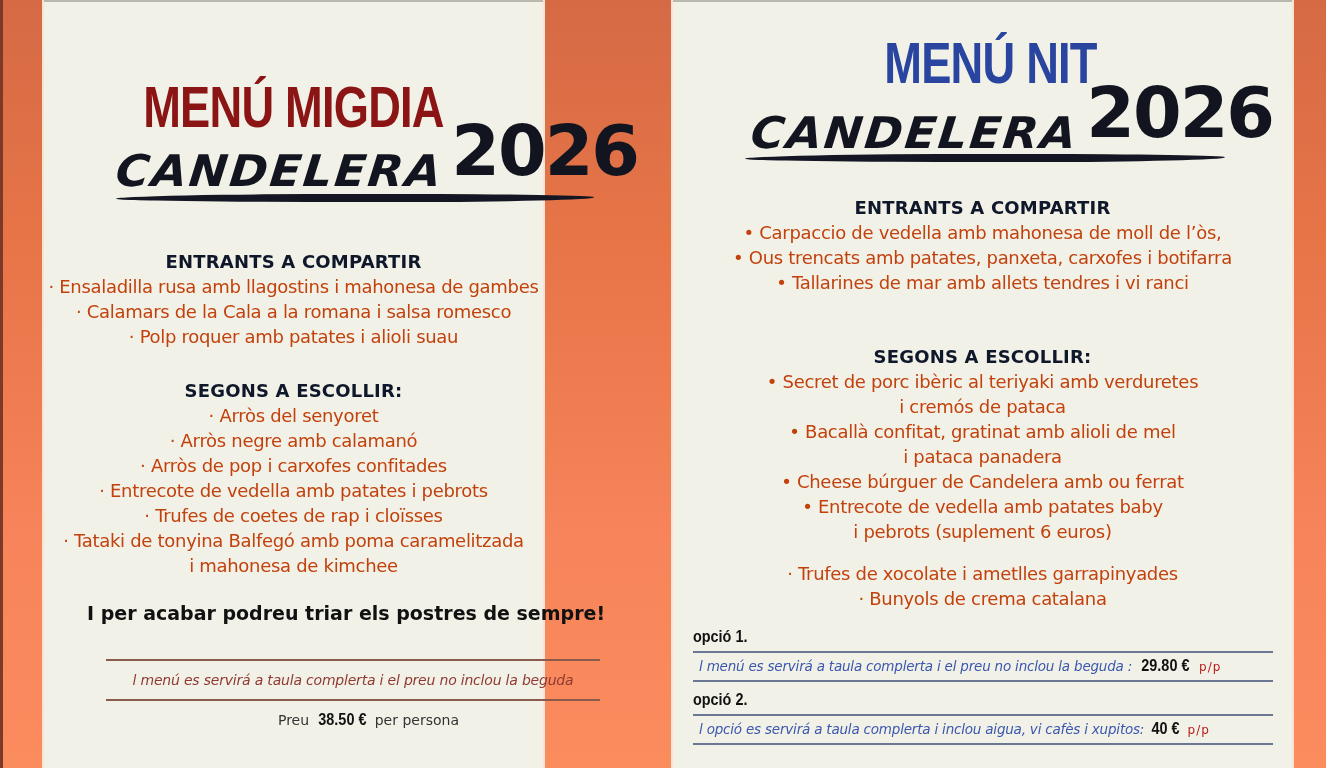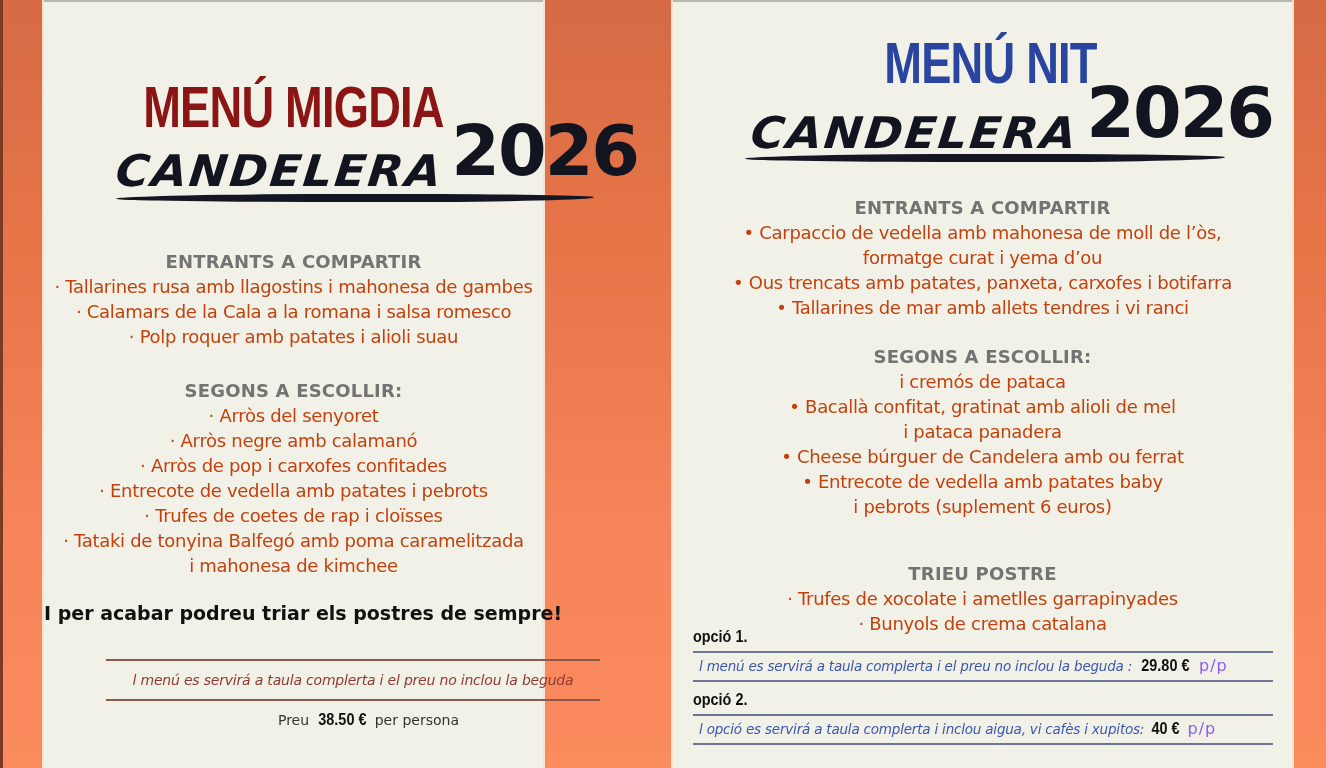--- a/index.html
+++ b/index.html
@@ -67,21 +67,21 @@
       position: absolute; height: 8px; background: #141624;
       border-radius: 50% 40% 40% 50% / 60% 40% 60% 40%;
     }
 
     
     .section { position: absolute; left: 0; right: 0; text-align: center; }
     .section-heading {
       font-family: "DejaVu Sans", sans-serif;
       font-weight: 700;
       font-size: 18px;
-      color: #737373;
+      color: #0f172a;
       letter-spacing: 0.2px;
       line-height: 25px;
     }
     .item {
       font-family: "DejaVu Sans", sans-serif;
       font-size: 18px;
       color: #c2410c;
       line-height: 25px;
       white-space: nowrap;
       letter-spacing: -0.3px;
@@ -156,22 +156,22 @@
     .option-price {
       font-family: "Liberation Sans", sans-serif;
       font-weight: 700;
       font-size: 17px;
       color: #111;
       display: inline-block;
       transform: scaleX(0.85);
     }
     .option-unit {
       font-family: "DejaVu Sans", sans-serif;
-      font-size: 16px;
-      color: #8b5cf6;
+      font-size: 12px;
+      color: #b91c1c;
       letter-spacing: 1px;
       text-align: center;
     }
   </style>
 </head>
 <body>
 
 <div class="edge-left-shadow"></div>
 
 <div class="panel left">
@@ -182,37 +182,37 @@
   </div>
   <div class="title-block" style="left:72px; top:128px;">
     <div class="brand-row">
       <span class="brand-name">CANDELERA</span><span class="brand-year">2026</span>
     </div>
   </div>
   <div class="brush-stroke" style="left:72px; top:194px; width:478px;"></div>
 
   <div class="section" style="top:249px;">
     <div class="section-heading">ENTRANTS A COMPARTIR</div>
-    <div class="item">· Tallarines rusa amb llagostins i mahonesa de gambes</div>
+    <div class="item">· Ensaladilla rusa amb llagostins i mahonesa de gambes</div>
     <div class="item">· Calamars de la Cala a la romana i salsa romesco</div>
     <div class="item">· Polp roquer amb patates i alioli suau</div>
   </div>
 
   <div class="section" style="top:378px;">
     <div class="section-heading">SEGONS A ESCOLLIR:</div>
     <div class="item">· Arròs del senyoret</div>
     <div class="item">· Arròs negre amb calamanó</div>
     <div class="item">· Arròs de pop i carxofes confitades</div>
     <div class="item">· Entrecote de vedella amb patates i pebrots</div>
     <div class="item">· Trufes de  coetes de rap i cloïsses</div>
     <div class="item">· Tataki de tonyina Balfegó amb poma caramelitzada</div>
     <div class="item">i mahonesa de kimchee</div>
   </div>
 
-  <div class="closing-line" style="top:602px;">I per acabar podreu triar els postres de sempre!</div>
+  <div class="closing-line" style="top:602px;padding-left:43px;">I per acabar podreu triar els postres de sempre!</div>
 
   <div class="disclaimer-box" style="top:659px;">
     <div class="disclaimer-text">l menú es servirá a taula complerta i el preu no inclou la beguda</div>
   </div>
 
   <div class="price-line" style="top:710px;">
     <span>Preu</span>
     <span class="price-strong">38.50 €</span>
     <span>per persona</span>
   </div>
@@ -227,37 +227,36 @@
   <div class="title-block" style="left:78px; top:90px;">
     <div class="brand-row">
       <span class="brand-name">CANDELERA</span><span class="brand-year">2026</span>
     </div>
   </div>
   <div class="brush-stroke" style="left:72px; top:154px; width:480px;"></div>
 
   <div class="section" style="top:195px;">
     <div class="section-heading">ENTRANTS A COMPARTIR</div>
     <div class="item">• Carpaccio de vedella amb mahonesa de moll de l’òs,</div>
-    <div class="item">formatge curat i yema d’ou</div>
     <div class="item">• Ous trencats amb patates, panxeta, carxofes i botifarra</div>
     <div class="item">• Tallarines de mar amb allets tendres i vi ranci</div>
   </div>
 
   <div class="section" style="top:344px;">
     <div class="section-heading">SEGONS A ESCOLLIR:</div>
+    <div class="item">• Secret de porc ibèric al teriyaki amb verduretes</div>
     <div class="item">i cremós de pataca</div>
     <div class="item">• Bacallà confitat, gratinat amb alioli de mel</div>
     <div class="item">i pataca panadera</div>
     <div class="item">• Cheese búrguer de Candelera amb ou ferrat</div>
     <div class="item">• Entrecote de vedella amb patates baby</div>
     <div class="item">i pebrots (suplement 6 euros)</div>
   </div>
 
   <div class="section" style="top:561px;">
-    <div class="section-heading">TRIEU POSTRE</div>
     <div class="item">· Trufes de xocolate i ametlles garrapinyades</div>
     <div class="item">· Bunyols de crema catalana</div>
   </div>
 
   <div class="option-label" style="top:628px;">opció 1.</div>
   <div class="option-box" style="top:651px;">
     <span class="option-text">l menú es servirá a taula complerta i el preu no inclou la beguda :</span>
     <span class="option-price">29.80 €</span>
     <span class="option-unit">p/p</span>
   </div>

